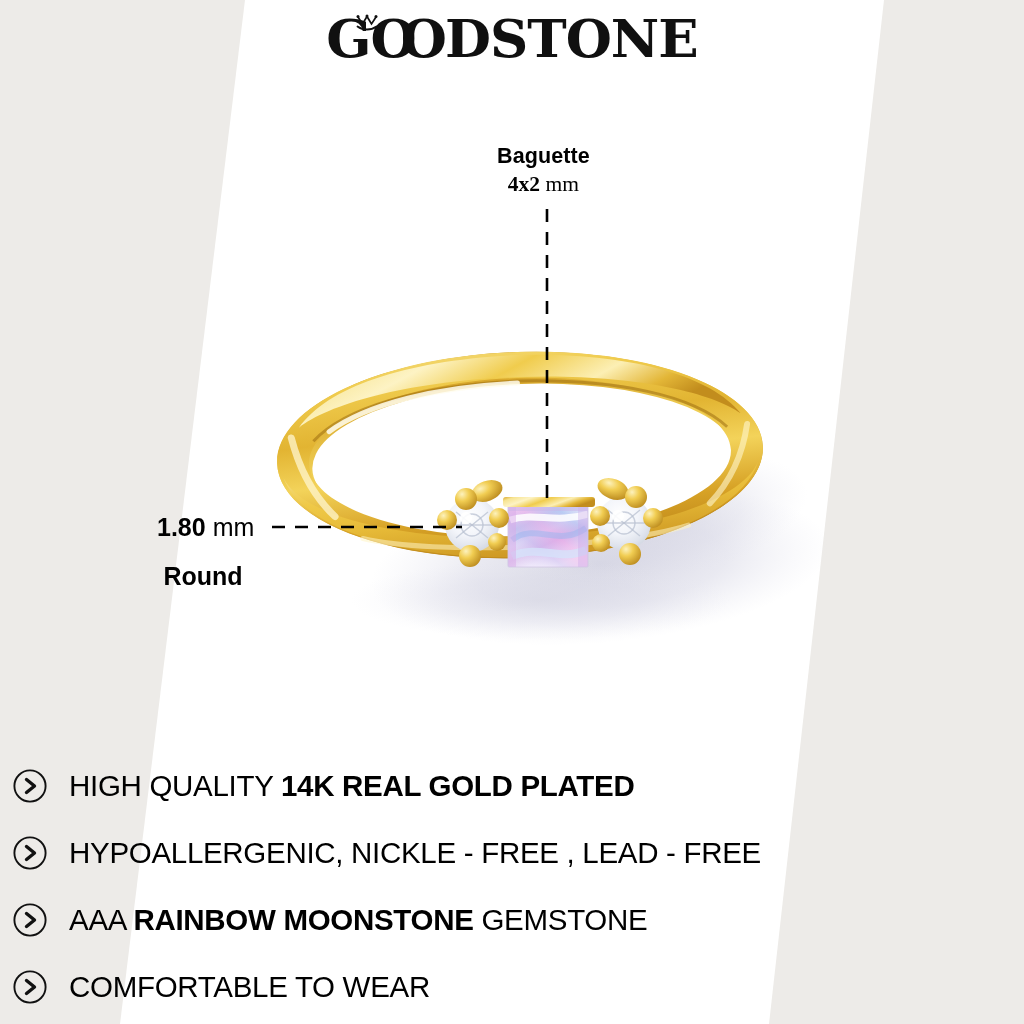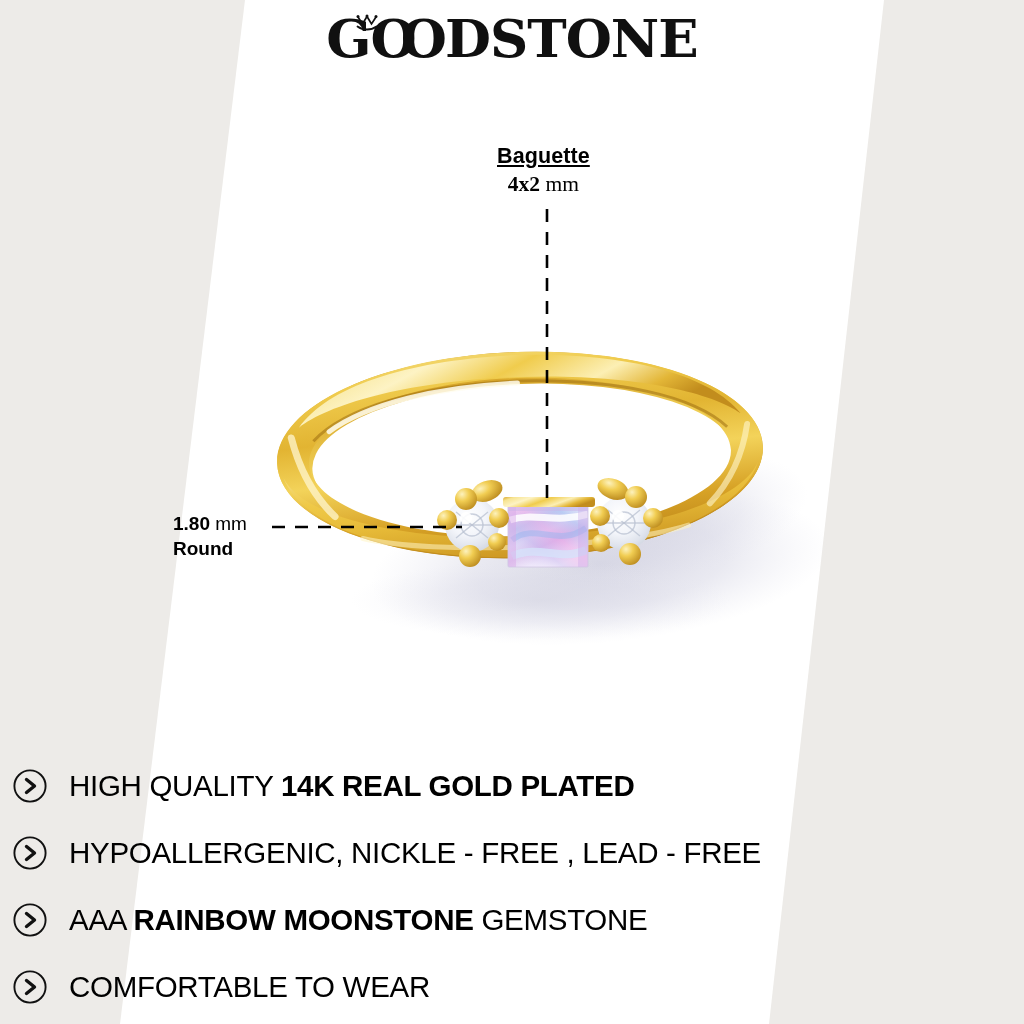--- a/index.html
+++ b/index.html
@@ -46,28 +46,28 @@
   .logo-rule { width:88px; height:1px; background:#1a1a1a; }
   .logo-sub-text {
     font-size:16px; letter-spacing:8.5px; color:#1a1a1a;
     font-weight:400; padding-left:5px;
   }
 
   
   .callout { position:absolute; color:#000; }
   .callout .l1, .callout .l2 { white-space:nowrap; line-height:1.32; }
   .cal-top { left:497px; top:142px; text-align:center; font-size:21.5px; }
-  .cal-top .l1 { font-weight:bold; letter-spacing:.1px;text-decoration:underline; }
+  .cal-top .l1 { font-weight:bold; letter-spacing:.1px; }
   .cal-top .l2 { font-weight:bold;font-family:Liberation Serif, serif; }
   .cal-top .l2 .unit { font-weight:400; }
 
-  .cal-left { left:173px; top:511px; font-size:19px; }
+  .cal-left { left:157px; top:511px; font-size:25px; }
   .cal-left .l1 { font-weight:bold; }
   .cal-left .l1 .unit { font-weight:400; }
-  .cal-left .l2 { font-weight:bold; width:92px; margin-top:0;}
+  .cal-left .l2 { font-weight:bold; text-align:center; width:92px; margin-top:16px;}
 
   
   #ring-wrap { position:absolute; left:0; top:0; width:1024px; height:1024px; }
 
   
   .bullets { position:absolute; left:13px; top:752px; width:1000px; }
   .bullet-row {
     display:flex; align-items:center; gap:22px; height:67px;
   }
   .bullet-icon { flex:0 0 auto; width:34px; height:34px; }

